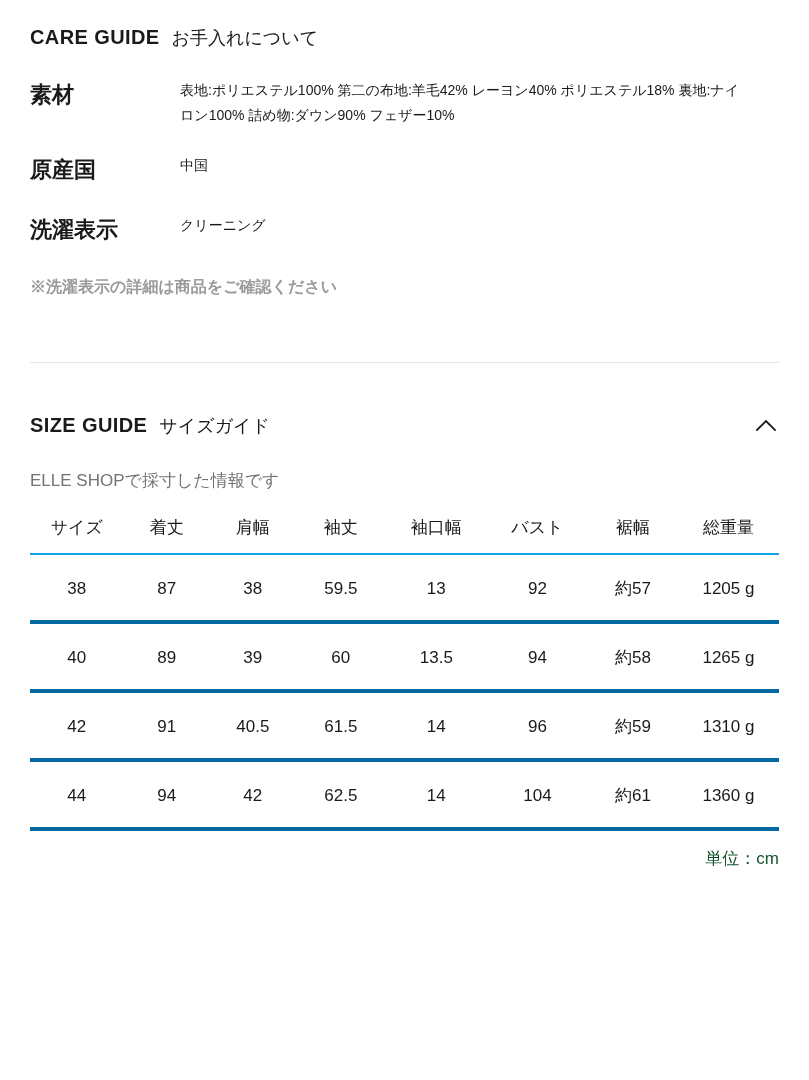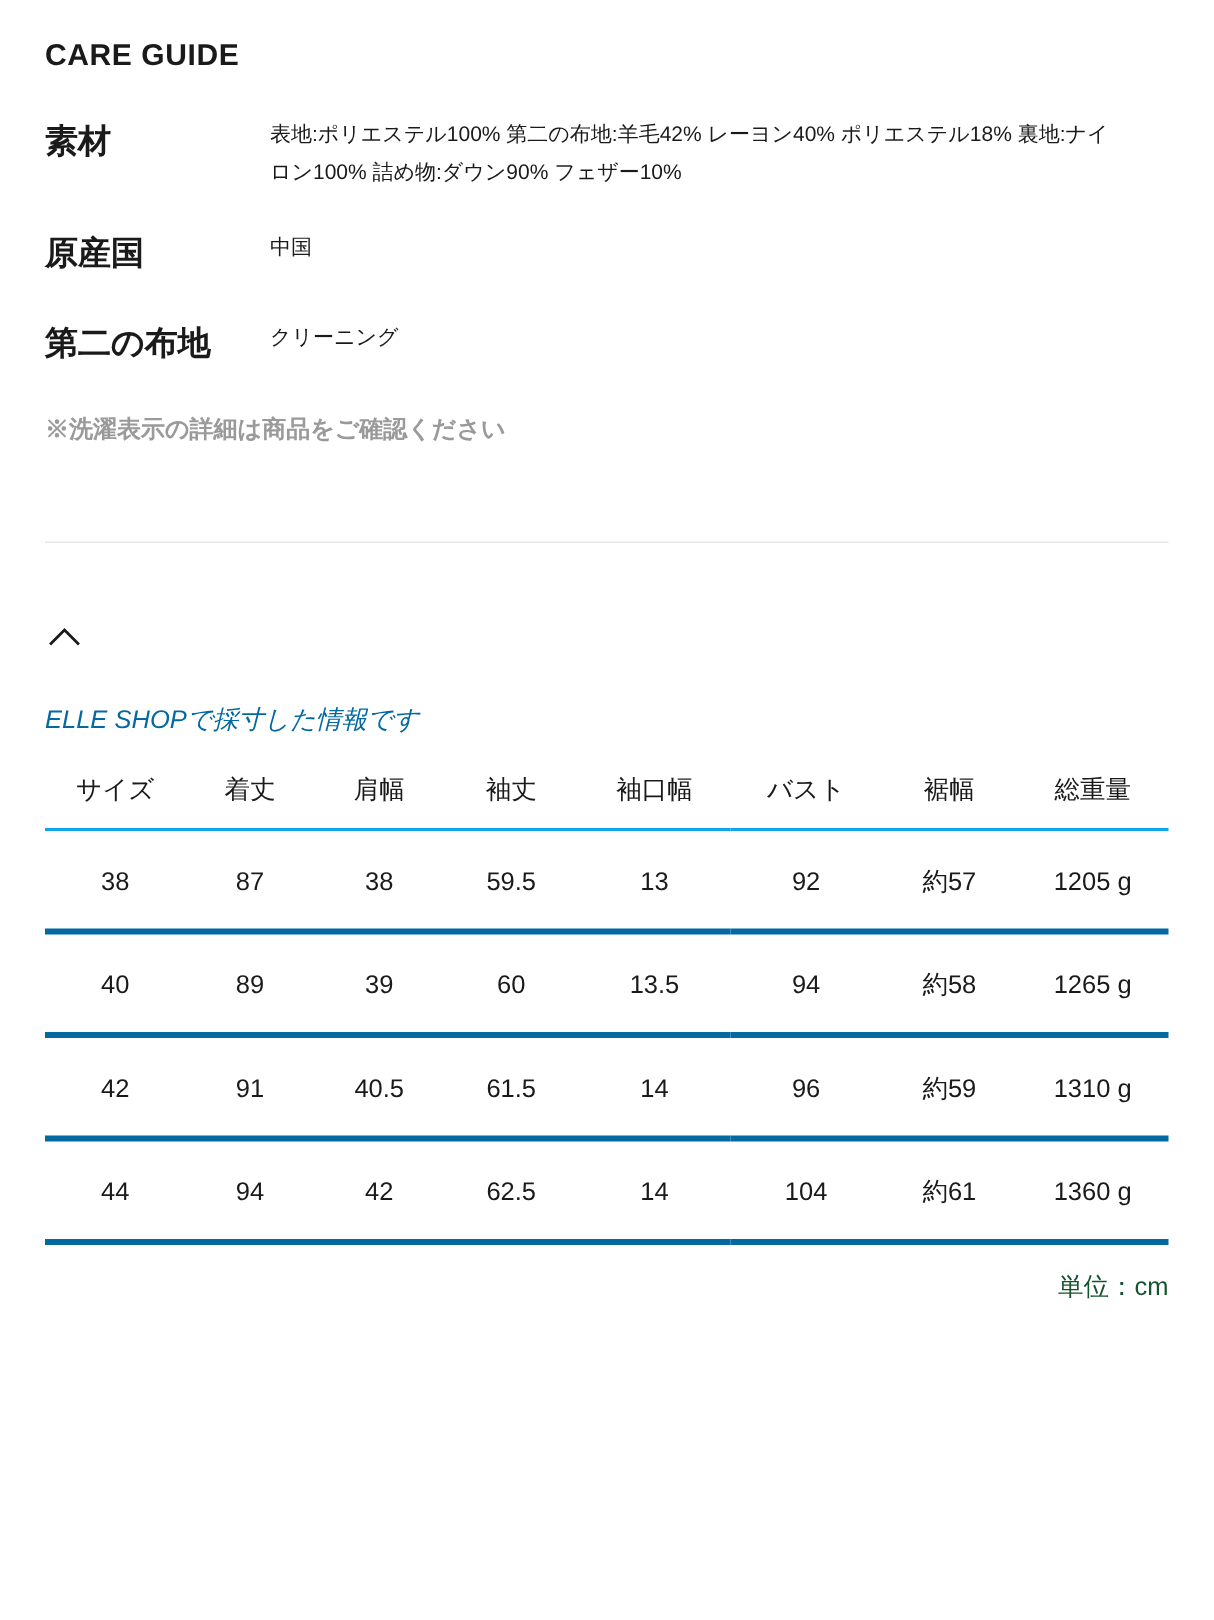--- a/index.html
+++ b/index.html
@@ -90,23 +90,22 @@
     margin-bottom: 30px;
   }
   .chevron {
     width: 26px;
     height: 26px;
     display: block;
     flex: 0 0 26px;
   }
   .size-sub {
     font-size: 17px;
-    color: #0369a1;
+    color: #737373;
     margin: 16px 0 24px 0;
-    font-style: italic;
   }
 
   table.size-table {
     width: 100%;
     border-collapse: collapse;
     font-size: 17px;
     table-layout: fixed;
   }
   table.size-table th {
     font-weight: normal;
@@ -146,44 +145,49 @@
   }
 </style>
 </head>
 <body>
 
 <div class="page">
 
   <section class="care-section">
     <h2 class="section-heading">
       <span class="en">CARE GUIDE</span>
+      <span class="jp">お手入れについて</span>
     </h2>
 
     <div class="spec-row">
       <div class="spec-label">素材</div>
       <div class="spec-value">表地:ポリエステル100% 第二の布地:羊毛42% レーヨン40% ポリエステル18% 裏地:ナイロン100% 詰め物:ダウン90% フェザー10%</div>
     </div>
 
     <div class="spec-row">
       <div class="spec-label">原産国</div>
       <div class="spec-value">中国</div>
     </div>
 
     <div class="spec-row">
-      <div class="spec-label">第二の布地</div>
+      <div class="spec-label">洗濯表示</div>
       <div class="spec-value">クリーニング</div>
     </div>
 
     <p class="note">※洗濯表示の詳細は商品をご確認ください</p>
   </section>
 
   <hr class="divider">
 
   <section class="size-section">
     <div class="size-head">
+      <h2 class="section-heading" style="margin:0;">
+        <span class="en">SIZE GUIDE</span>
+        <span class="jp">サイズガイド</span>
+      </h2>
       <span class="chevron">
         <svg viewBox="0 0 26 26" width="26" height="26" aria-hidden="true">
           <path d="M4 17 L13 8 L22 17" fill="none" stroke="#1a1a1a" stroke-width="1.8" stroke-linecap="square"></path>
         </svg>
       </span>
     </div>
 
     <p class="size-sub">ELLE SHOPで採寸した情報です</p>
 
     <table class="size-table">

